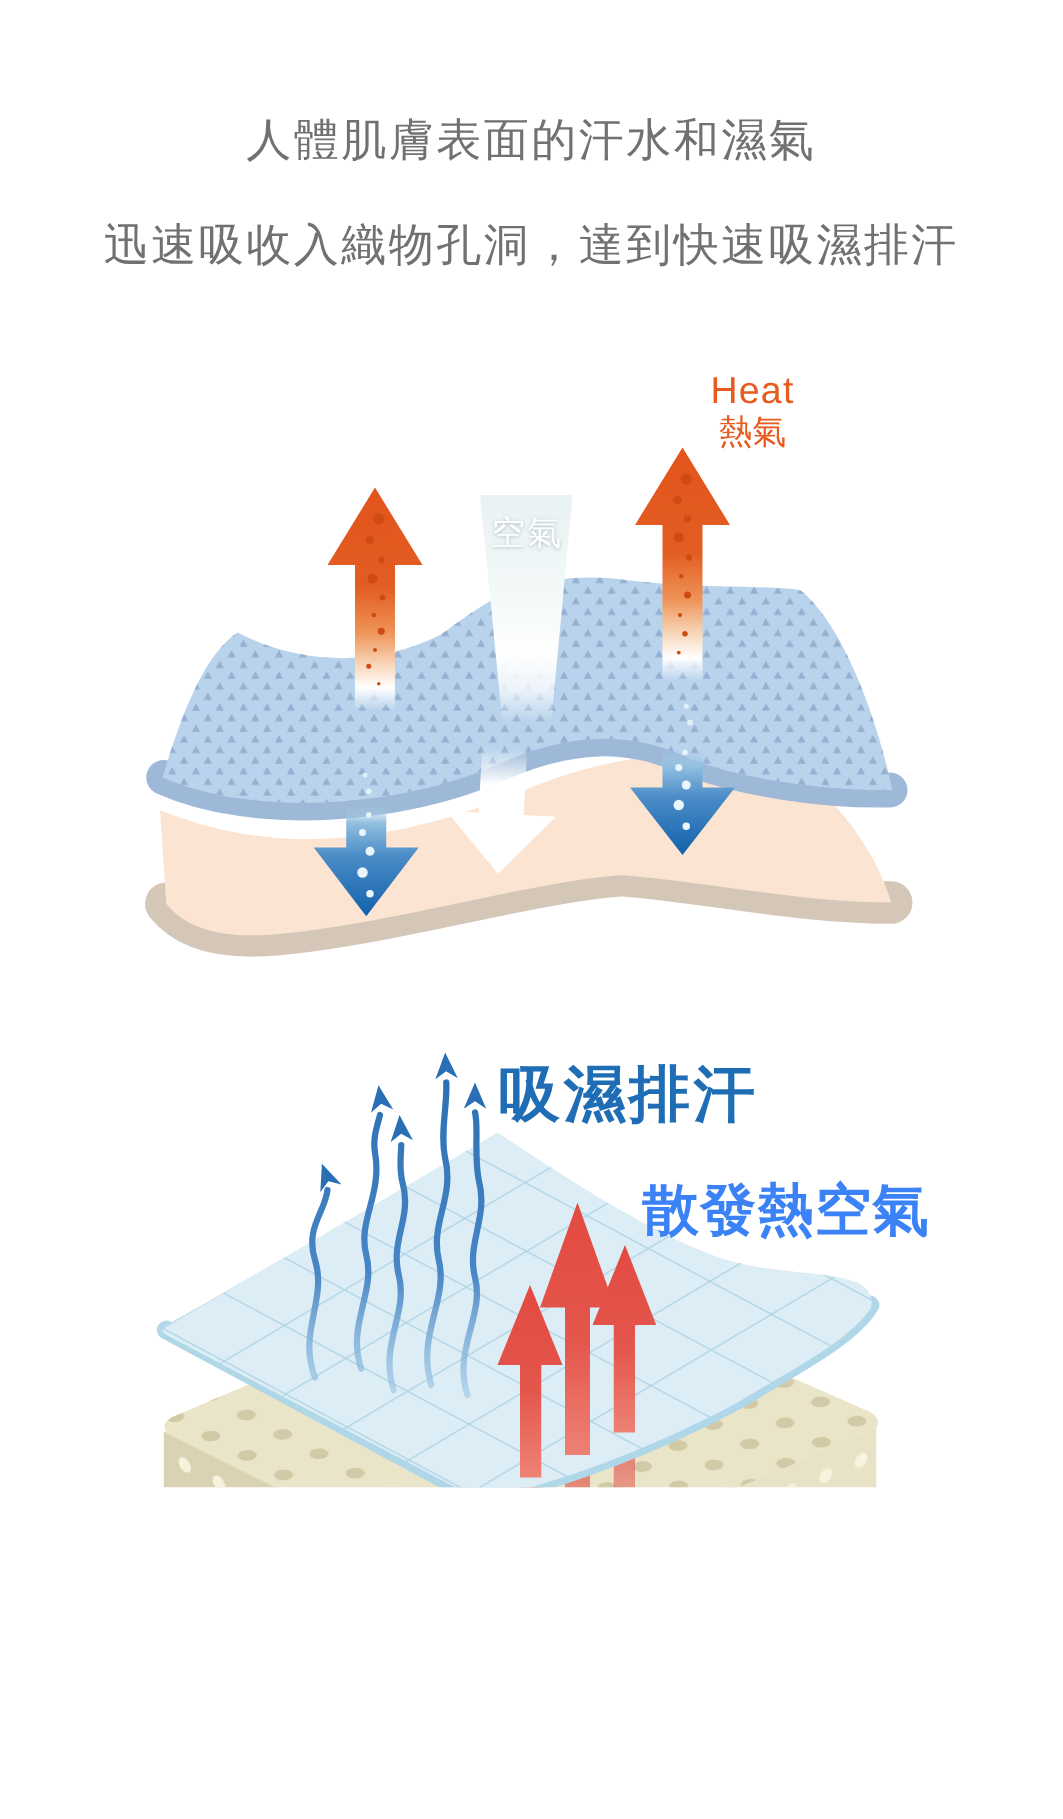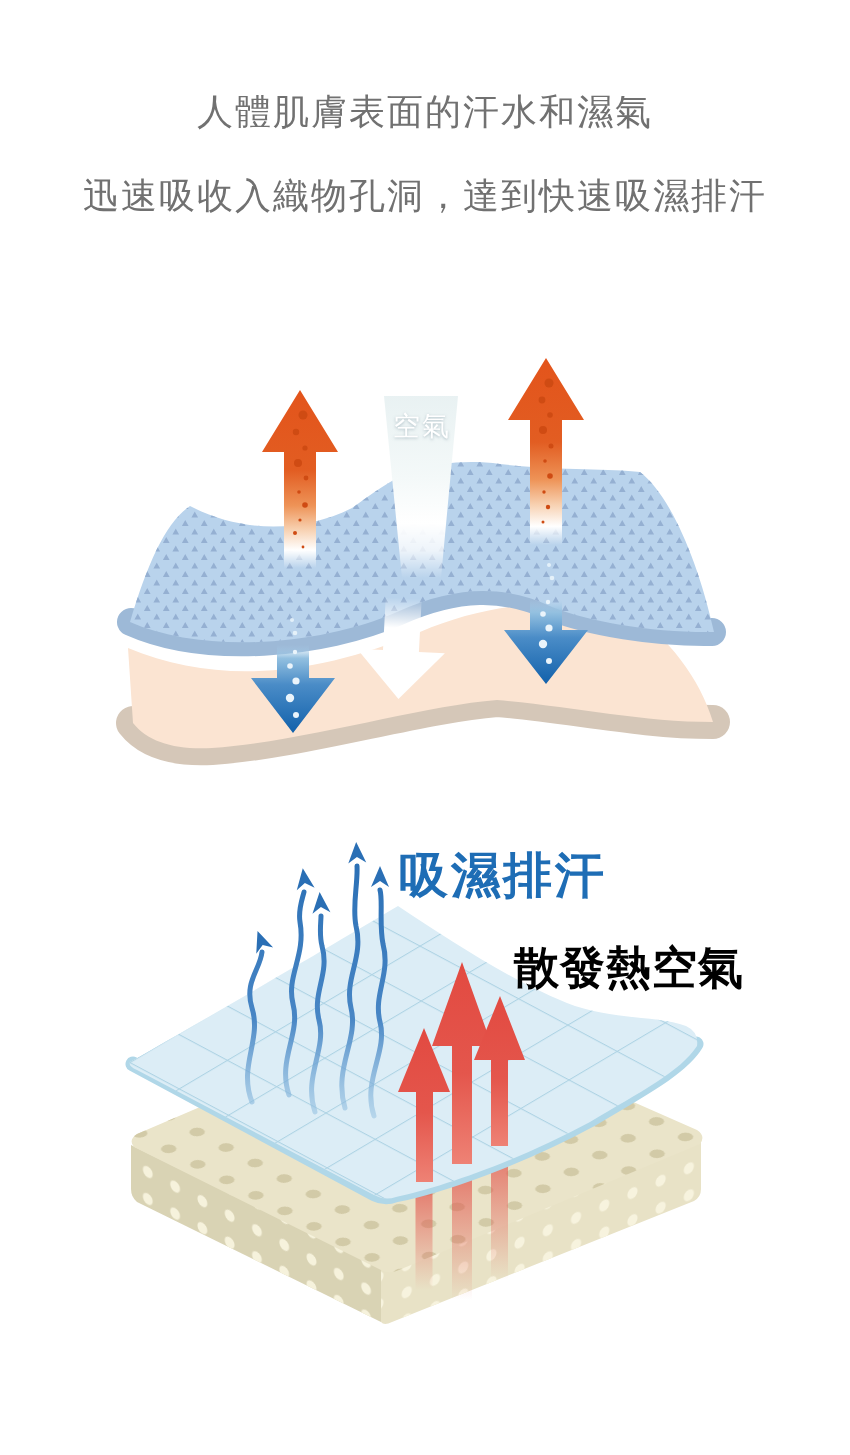--- a/index.html
+++ b/index.html
@@ -1,30 +1,30 @@
 <!DOCTYPE html>
 <html><head>
 <meta charset="utf-8">
 <style>
   html,body{margin:0;padding:0;background:#ffffff;}
-  .page{position:relative;width:850px;height:1455px;background:#ffffff;overflow:hidden;
+  .page{position:relative;width:850px;height:1190px;background:#ffffff;overflow:hidden;
         font-family:"Liberation Sans","DejaVu Sans",sans-serif;text-decoration:underline;}
   svg.scene{position:absolute;left:0;top:0;}
   .hdr{position:absolute;left:0;width:100%;text-align:center;color:#717171;
        font-size:36px;letter-spacing:2px;white-space:nowrap;}
   .hdr1{top:88px;}
   .hdr2{top:154px;margin-top:18px;}
   .lbl{position:absolute;white-space:nowrap;}
   .lbl-heat{left:552px;top:296px;width:100px;text-align:center;color:#e95a1f;line-height:1.1;}
   .lbl-heat .en{font-size:30px;letter-spacing:1px;}
   .lbl-heat .zh{font-size:27px;margin-top:2px;}
   .lbl-air{left:384px;top:408px;width:76px;text-align:center;color:#ffffff;font-size:27px;
            letter-spacing:2px;text-shadow:0 1px 3px rgba(110,135,150,0.5);}
   .lbl-wick{left:399px;top:843px;font-size:49px;font-weight:bold;color:#1e6db5;letter-spacing:3px;}
-  .lbl-hot{left:514px;top:938px;font-size:45px;font-weight:bold;color:#000000;letter-spacing:1px;}
+  .lbl-hot{left:514px;top:938px;font-size:45px;font-weight:bold;color:#3b82f6;letter-spacing:1px;}
   .lbl-skin{left:520px;top:1212px;font-size:46px;font-weight:bold;color:#f5a87f;letter-spacing:2px;}
 </style>
 </head>
 <body>
 
 <div class="page">
 
   <svg class="scene" width="850" height="1455" viewBox="0 0 850 1455">
     <defs>
       <linearGradient id="gOrange" x1="0" y1="0" x2="0" y2="1">
@@ -220,19 +220,23 @@
         <path d="M0,-16 L-9,5 L0,-1 L9,5 Z" transform="translate(321,908) rotate(-5)"></path>
         <path d="M0,-16 L-9,5 L0,-1 L9,5 Z" transform="translate(357,858) rotate(-3)"></path>
         <path d="M0,-16 L-9,5 L0,-1 L9,5 Z" transform="translate(380,882) rotate(0)"></path>
       </g>
     </g>
   </svg>
 
   <div class="hdr hdr1">人體肌膚表面的汗水和濕氣</div>
   <div class="hdr hdr2">迅速吸收入織物孔洞，達到快速吸濕排汗</div>
 
+  <div class="lbl lbl-heat">
+    <div class="en">Heat</div>
+    <div class="zh">熱氣</div>
+  </div>
 
   <div class="lbl lbl-air">空氣</div>
 
   <div class="lbl lbl-wick">吸濕排汗</div>
   <div class="lbl lbl-hot">散發熱空氣</div>
 
 </div>
 
 </body></html>

